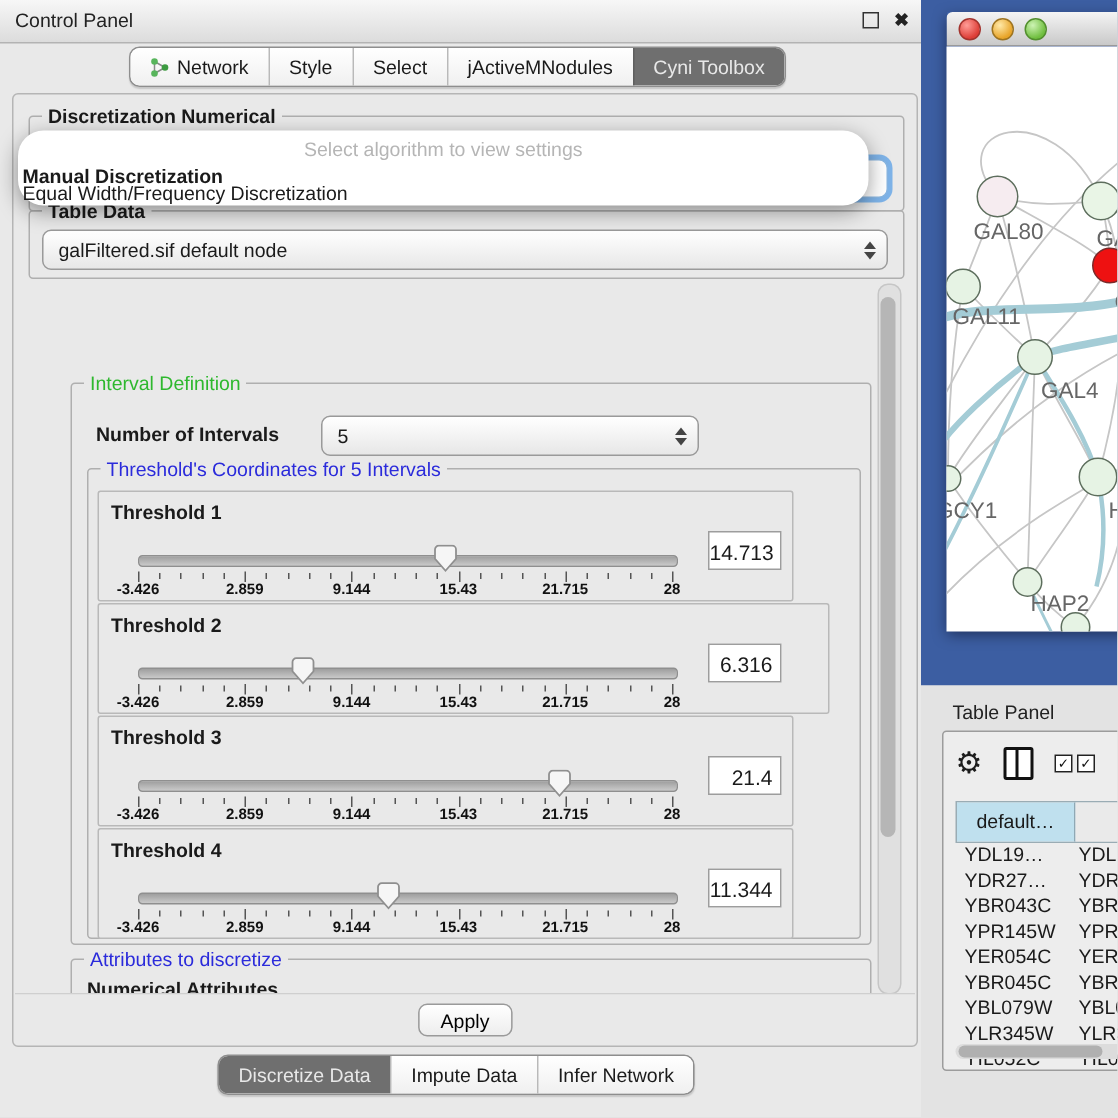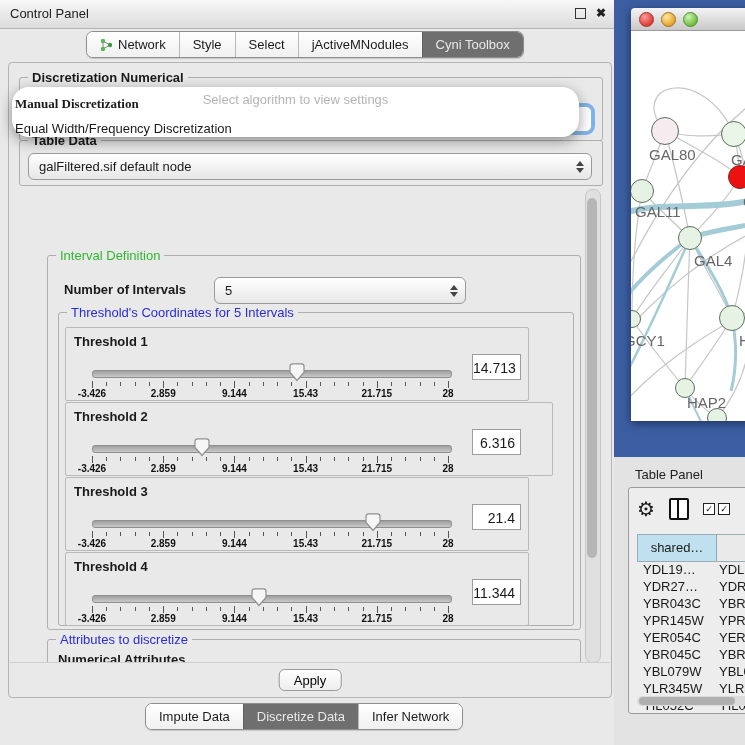--- a/index.html
+++ b/index.html
@@ -362,35 +362,35 @@
     <div class="vbar">
         <div class="thumb"></div>
       </div>
 
     <div class="apply-bar">
       <button class="btn">Apply</button>
     </div>
   </div>
 
   <nav class="segbar" id="bottom-tabs">
+      <span class="seg sel">
+        <span>Discretize Data</span>
+      </span>
       <span class="seg">
         <span>Impute Data</span>
-      </span>
-      <span class="seg sel">
-        <span>Discretize Data</span>
       </span>
       <span class="seg">
         <span>Infer Network</span>
       </span>
     </nav>
 
   <div class="popup">
     <div class="hint">Select algorithm to view settings</div>
     <div id="popup-items">
-        <div class="pitem" style="top: 9px; font-weight: bold; font-family: Liberation Serif, serif;">Manual Discretization</div>
+        <div class="pitem" style="top: 23px; font-weight: bold;">Manual Discretization</div>
         <div class="pitem" style="top: 34px; font-weight: normal;">Equal Width/Frequency Discretization</div>
       </div>
   </div>
 
   <div class="net-frame">
     <div class="net-window">
       <div class="net-titlebar">
         <span class="light red"></span>
         <span class="light yellow"></span>
         <span class="light green"></span>
@@ -458,21 +458,21 @@
     <div class="tp-body">
       <div class="tp-tools">
         <span class="gear">⚙</span>
         <span class="split-ic"></span>
         <span class="cbx-pair">
           <span class="cbx">✓</span>
           <span class="cbx">✓</span>
         </span>
       </div>
       <div class="tbl-head" id="tbl-head">
-          <div class="hc c1">shared…</div>
+          <div class="hc c1">default…</div>
           <div class="hc c2">name</div>
         </div>
       <div class="tbl-rows" id="tbl-rows">
           <div class="trow">
             <div class="tc c1">YDL19…</div>
             <div class="tc c2">YDL19…</div>
           </div>
           <div class="trow">
             <div class="tc c1">YDR27…</div>
             <div class="tc c2">YDR27…</div>

